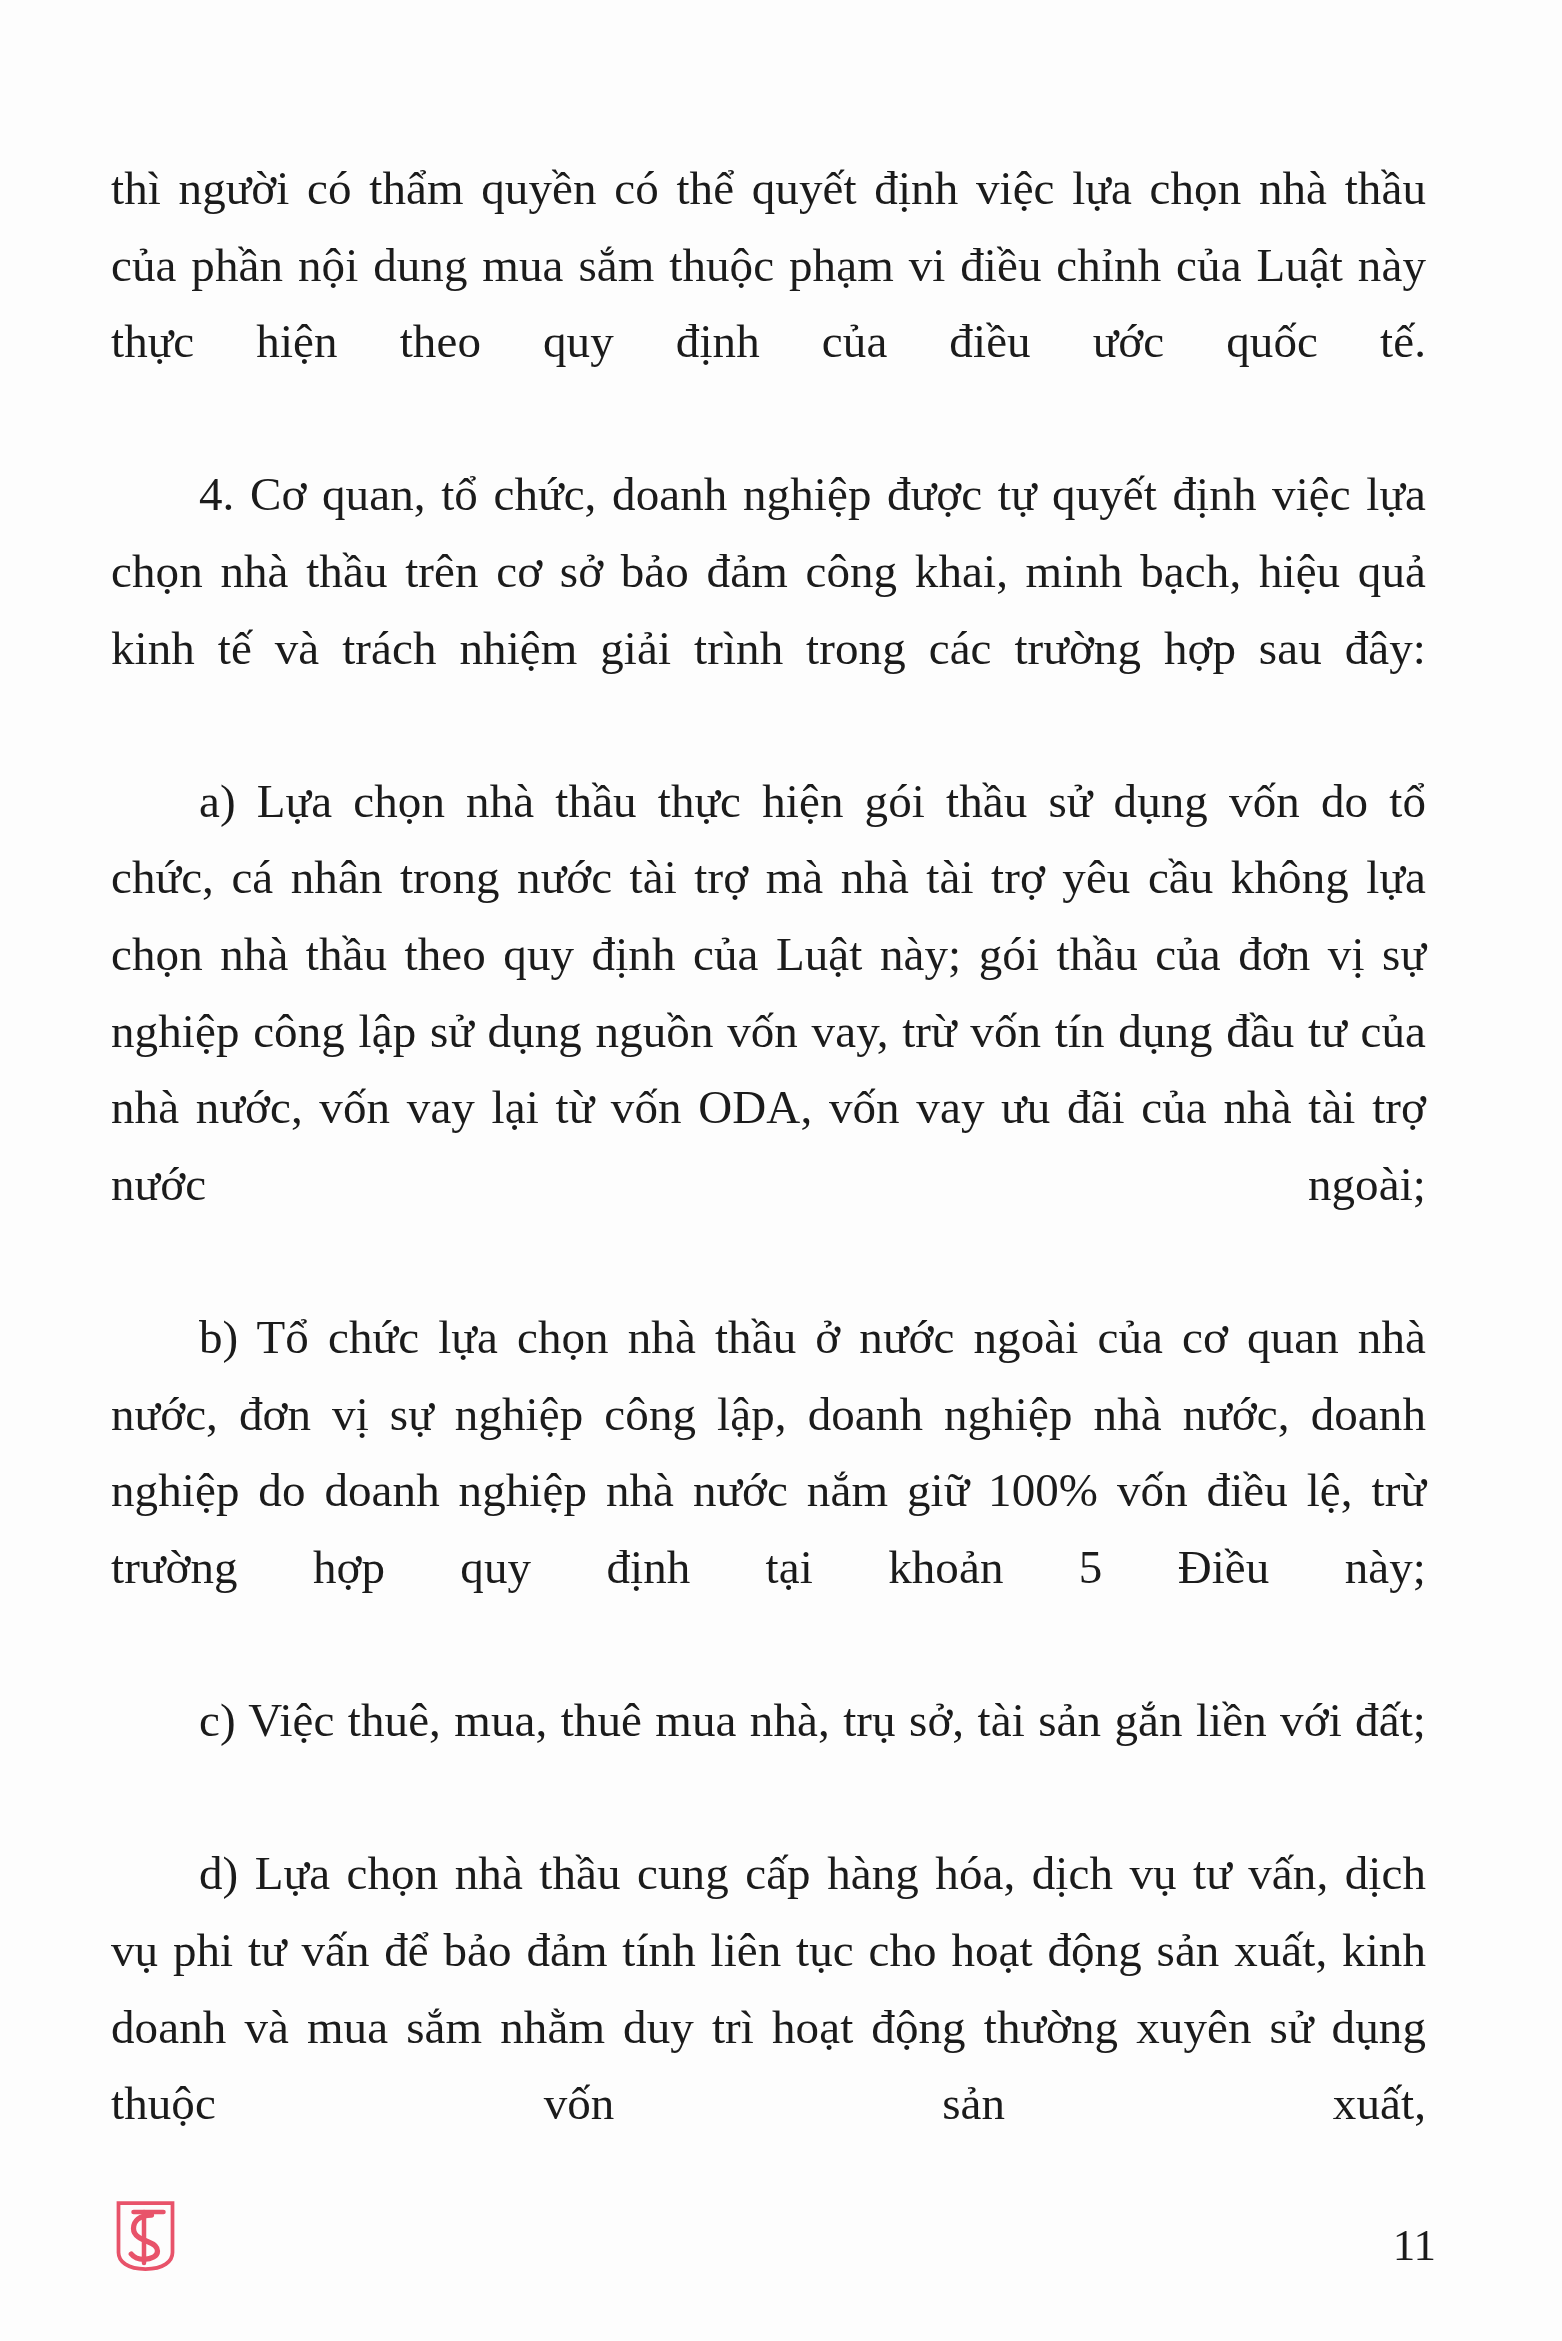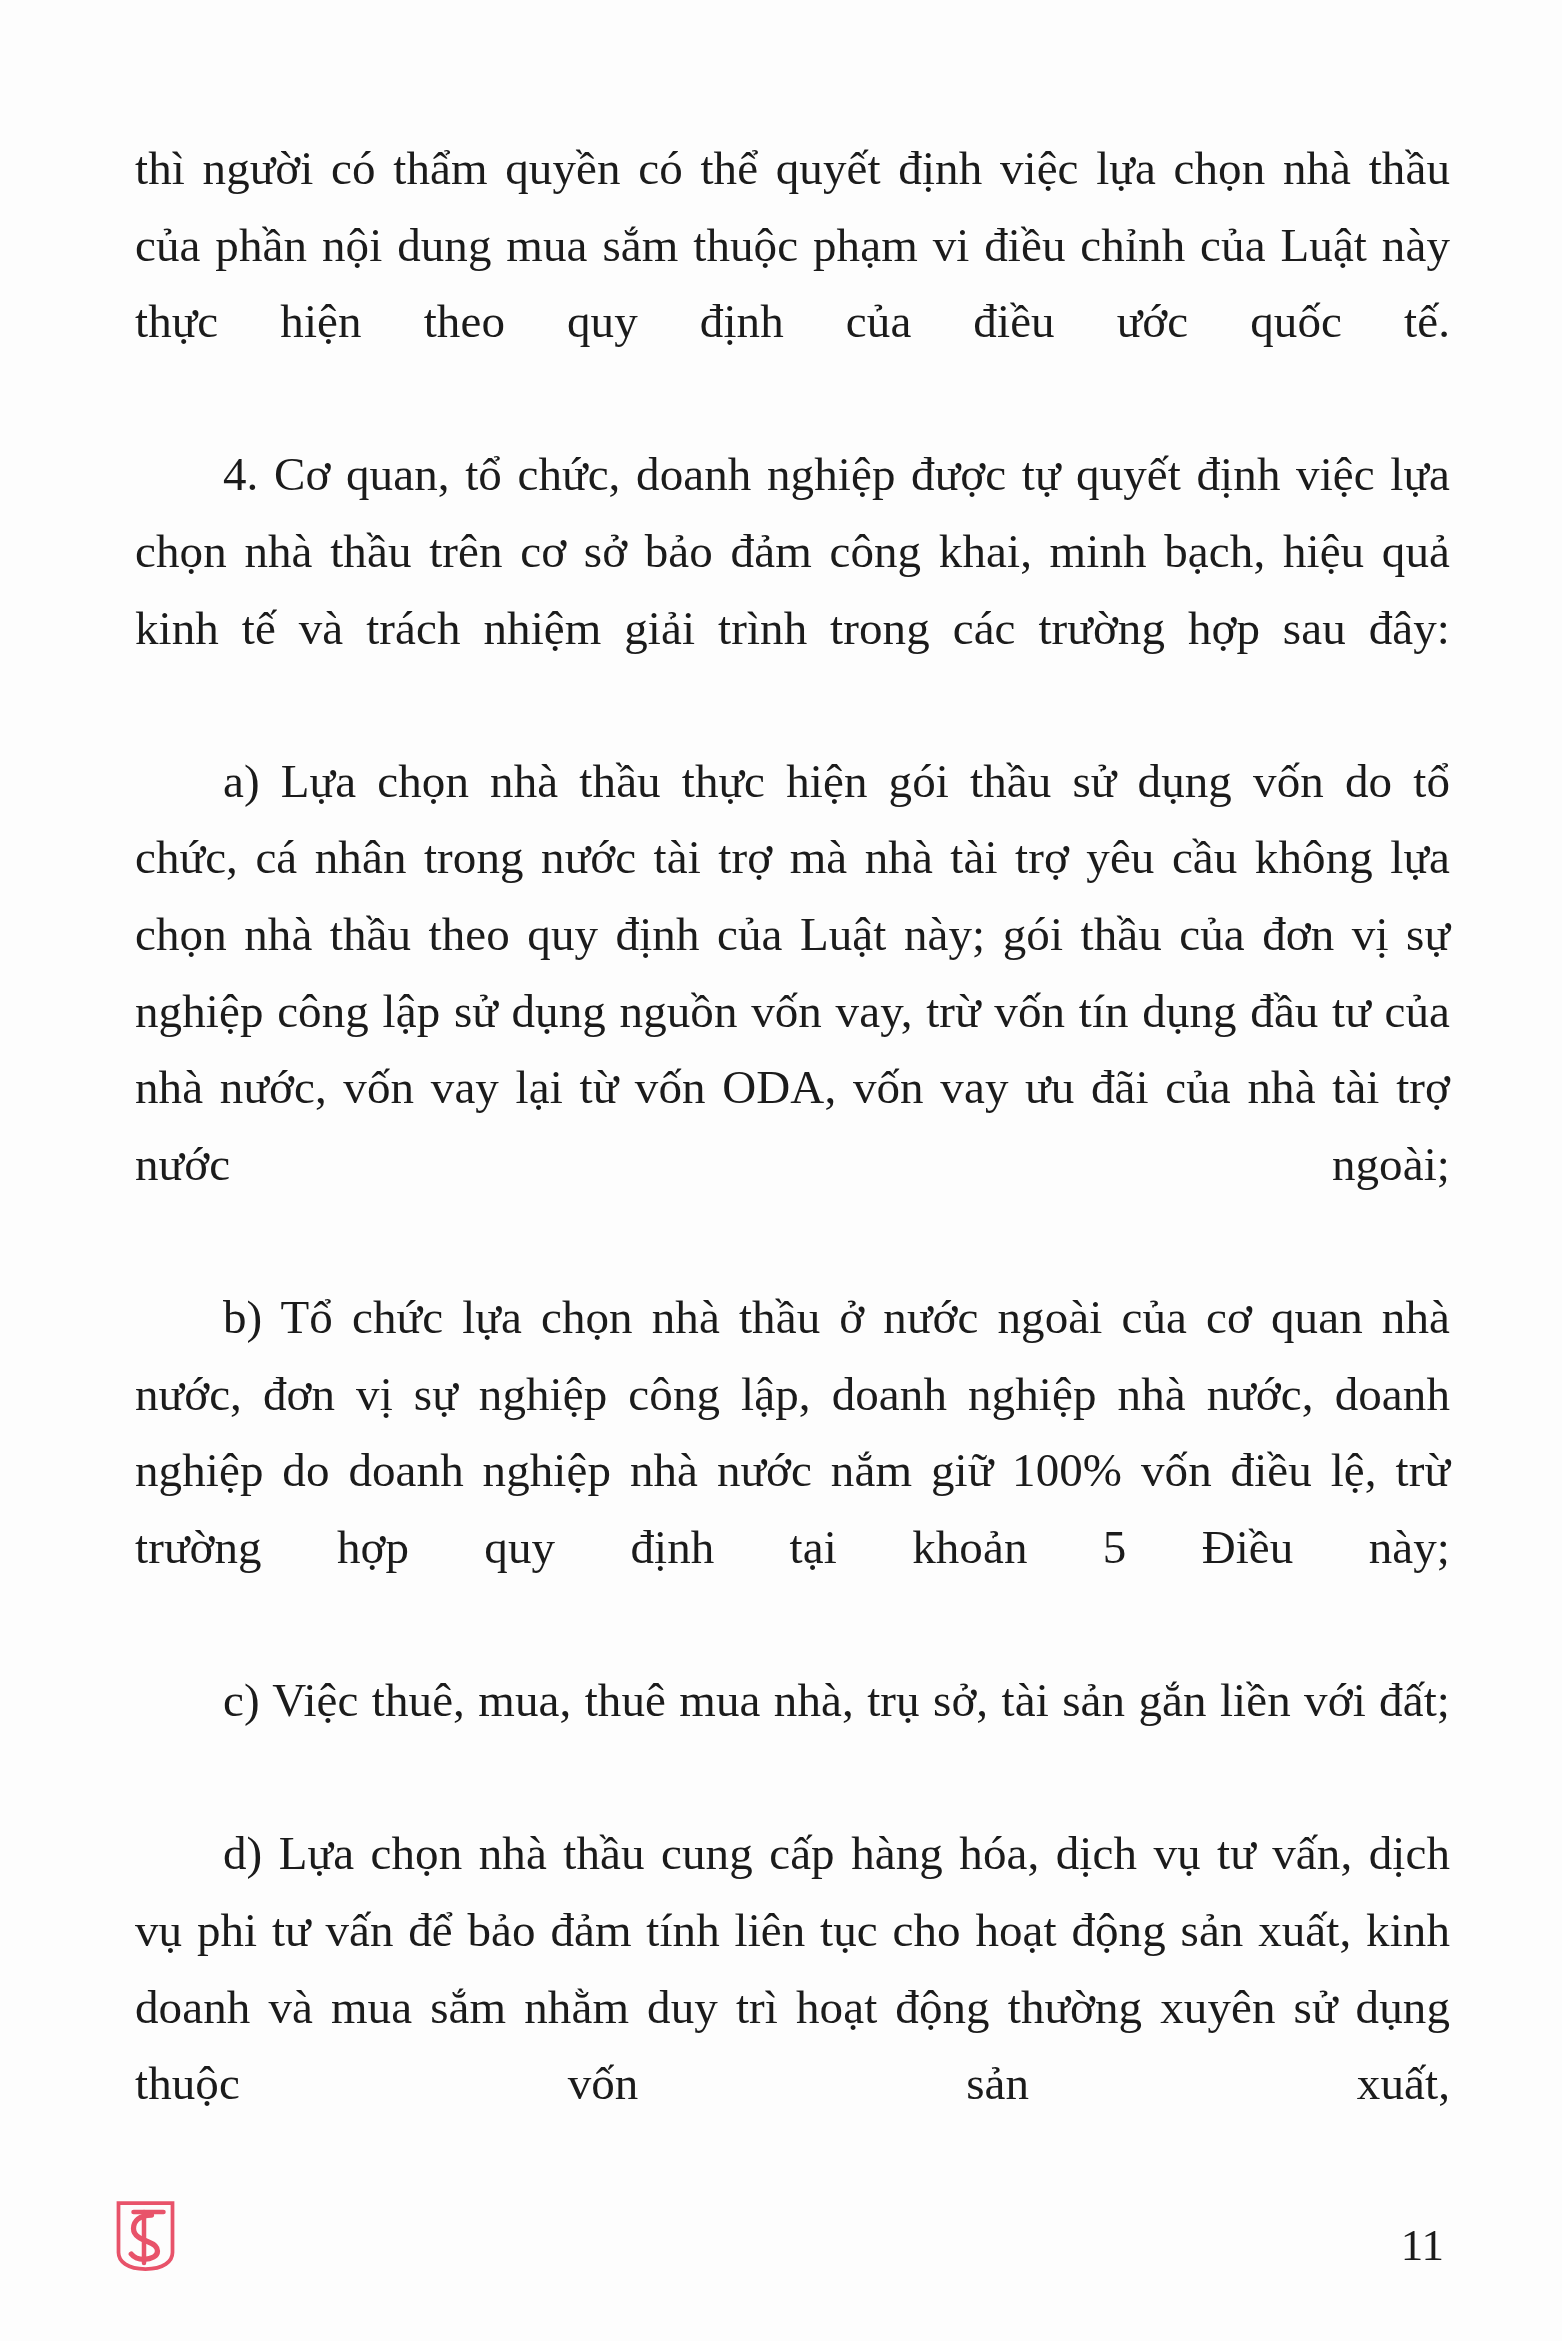--- a/index.html
+++ b/index.html
@@ -18,23 +18,22 @@
     position: relative;
     width: 1563px;
     height: 2342px;
     box-sizing: border-box;
     background: #fdfdfd;
     overflow: hidden;
   }
   .text-column {
     position: absolute;
     left: 111px;
-    top: 130px;
+    top: 150px;
     width: 1315px;
-    margin-left: 24px;
   }
   p.para {
     margin: 0;
     font-size: 47px;
     line-height: 1.63;
     text-align: justify;
     text-justify: inter-word;
     letter-spacing: 0.1px;
     word-spacing: 0.7px;
     hyphens: none;
@@ -57,21 +56,21 @@
   }
   .logo {
     position: absolute;
     left: 0;
     bottom: 0;
     width: 69px;
     height: 72px;
   }
   .page-number {
     position: absolute;
-    right: 8px;
+    right: 16px;
     bottom: 4.5px;
     font-size: 45px;
     line-height: 1;
     color: #1b1b1b;
     font-family: "Liberation Serif", serif;
   }
 </style>
 </head>
 <body>
 

